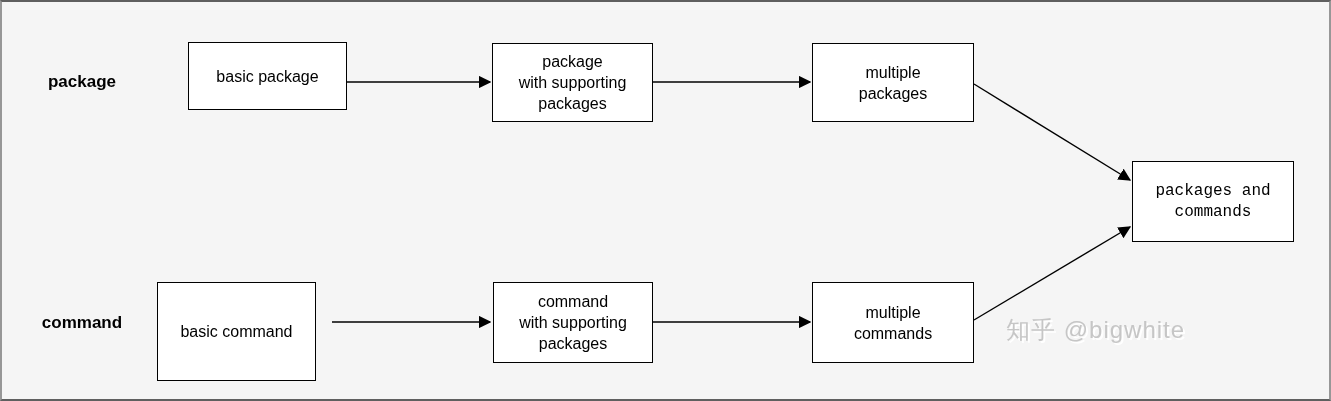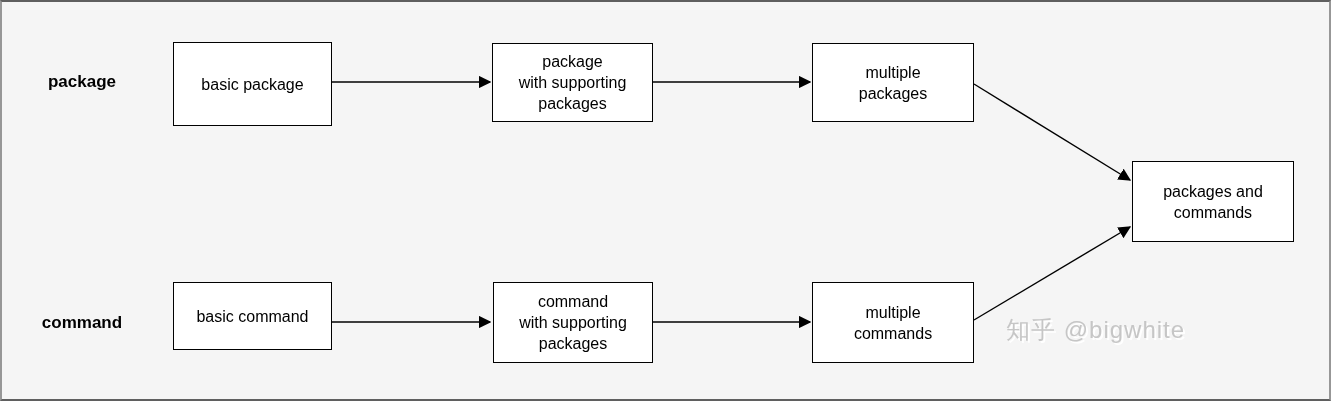--- a/index.html
+++ b/index.html
@@ -70,36 +70,36 @@
     <line x1="972" y1="82" x2="1128" y2="178" stroke="#000000" stroke-width="1.4" marker-end="url(#arrowhead)"></line>
     <line x1="330" y1="320" x2="488" y2="320" stroke="#000000" stroke-width="1.4" marker-end="url(#arrowhead)"></line>
     <line x1="651" y1="320" x2="808" y2="320" stroke="#000000" stroke-width="1.4" marker-end="url(#arrowhead)"></line>
     <line x1="972" y1="318" x2="1128" y2="225" stroke="#000000" stroke-width="1.4" marker-end="url(#arrowhead)"></line>
   </svg>
 
   <div class="rowlabel" style="left:20px; top:70px;">package</div>
 
   <div class="rowlabel" style="left:20px; top:311px;">command</div>
 
-  <div class="node" style="left:171px; top:40px; width:159px; height:84px;">basic package</div>
+  <div class="node" style="left:186px; top:40px; width:159px; height:68px;">basic package</div>
 
   <div class="node" style="left:490px; top:41px; width:161px; height:79px;">package
 with supporting
 packages</div>
 
   <div class="node" style="left:810px; top:41px; width:162px; height:79px;">multiple
 packages</div>
 
-  <div class="node" style="left:171px; top:280px; width:159px; height:68px;">basic command</div>
+  <div class="node" style="left:155px; top:280px; width:159px; height:99px;">basic command</div>
 
   <div class="node" style="left:491px; top:280px; width:160px; height:81px;">command
 with supporting
 packages</div>
 
   <div class="node" style="left:810px; top:280px; width:162px; height:81px;">multiple
 commands</div>
 
-  <div class="node" style="left:1130px; top:159px; width:162px; height:81px;">packages and
+  <div class="node" style="left:1130px; top:159px; width:162px; height:81px;font-family:Liberation Mono, monospace;">packages and
 commands</div>
 
   <div class="watermark">知乎 @bigwhite</div>
 
 </div>
 
 </body></html>

